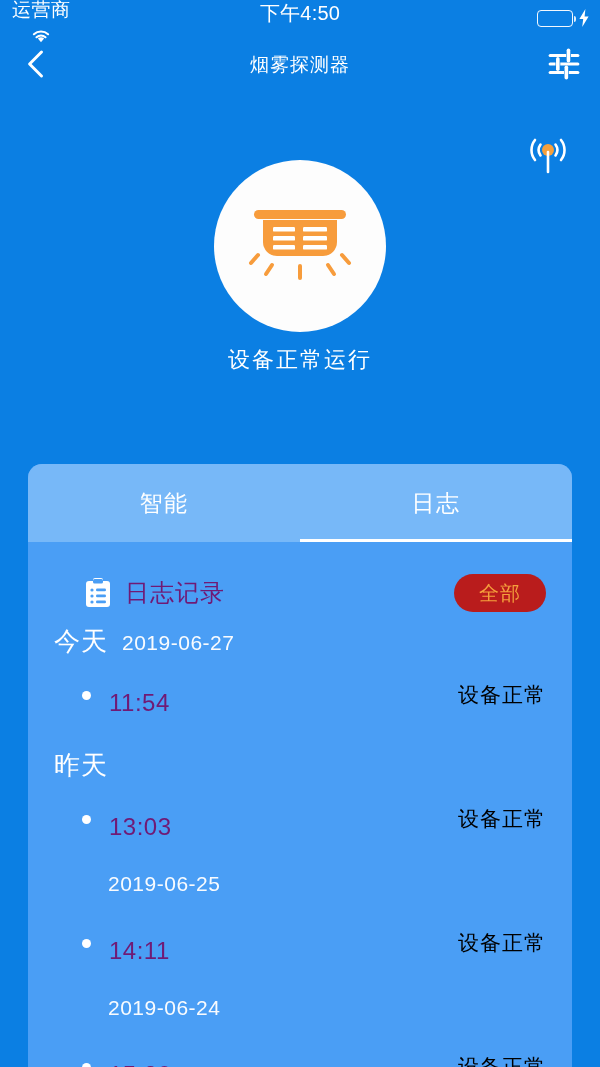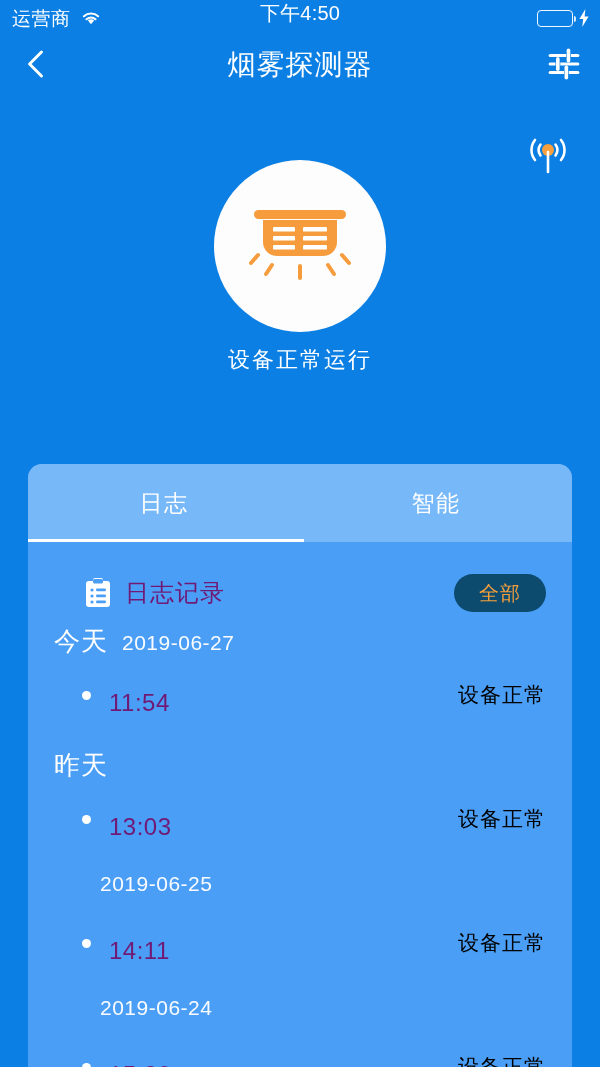--- a/index.html
+++ b/index.html
@@ -19,21 +19,21 @@
 
   
   .statusbar {
     position: absolute; top: 0; left: 0;
     width: 600px; height: 36px;
     display: flex; align-items: center;
     color: #ffffff;
   }
   .sb-left {
     position: absolute; left: 12px; top: 0; height: 36px;
-    display: flex; align-items: center; gap: 9px;
+    display: flex; align-items: center; gap: 9px; flex-direction: column;
   }
   .sb-carrier { font-size: 19px; letter-spacing: .5px; line-height: 1; }
   .wifi-icon { width: 22px; height: 16px; position: relative; display: block; }
   .sb-center {
     position: absolute; left: 0; right: 0; top: 0; height: 36px;
     display: flex; align-items: flex-start; justify-content: center;
     font-size: 20px; letter-spacing: .2px;
   }
   .sb-right {
     position: absolute; right: 10px; top: 0; height: 36px;
@@ -59,21 +59,21 @@
     width: 600px; height: 58px;
   }
   .nav-back {
     position: absolute; left: 14px; top: 8px;
     width: 44px; height: 44px;
     display: flex; align-items: center; justify-content: center;
   }
   .nav-title {
     position: absolute; left: 0; right: 0; top: 0; height: 58px;
     display: flex; align-items: center; justify-content: center;
-    color: #fff; font-size: 28px; letter-spacing: 1px;
+    color: #fff; font-size: 19px; letter-spacing: 1px;
   }
   .nav-settings {
     position: absolute; right: 14px; top: 8px;
     width: 44px; height: 44px;
     display: flex; align-items: center; justify-content: center;
   }
 
   
   .signal-icon {
     position: absolute; right: 28px; top: 132px;
@@ -130,40 +130,40 @@
     margin-top: 20px;
   }
   .clipboard-icon { width: 26px; height: 30px; display: block; flex: none; }
   .log-header-title {
     color: #701a75; font-size: 24px; letter-spacing: 1px;
     margin-left: 14px;
   }
   .filter-pill {
     position: absolute; right: 26px; top: 12px;
     min-width: 92px; height: 38px;
-    background: #0c4a6e; border-radius: 19px;
+    background: #b91c1c; border-radius: 19px;
     display: flex; align-items: center; justify-content: center;
     color: #f5a03c; font-size: 20px; letter-spacing: 1px;
     padding: 0 14px;
   }
 
   .day-row {
     display: flex; align-items: baseline;
     padding-left: 26px;
     height: 44px;
   }
   .day-row.nolabel { padding-left: 68px; }
   .day-label {
     color: #ffffff; font-size: 26px; letter-spacing: 1px;
   }
   .day-date {
     color: #ffffff; font-size: 21px; letter-spacing: .5px;
     margin-left: 14px; opacity: .97;
   }
-  .day-row.nolabel .day-date { margin-left: 4px; }
+  .day-row.nolabel .day-date { margin-left: 12px; }
 
   .entry-row {
     position: relative;
     display: flex; align-items: center;
     height: 54px;
     padding-left: 54px;
     padding-right: 26px;
   }
   .entry-dot {
     width: 9px; height: 9px; border-radius: 50%;
@@ -271,25 +271,25 @@
     </span>
   </div>
 
   <div class="device-status">
     <span>设备正常运行</span>
   </div>
 
   <div class="panel">
 
     <div class="tabs">
+      <div class="tab">
+        <span>智能</span>
+      </div>
       <div class="tab active">
         <span>日志</span>
-      </div>
-      <div class="tab">
-        <span>智能</span>
       </div>
     </div>
 
     <div class="loglist">
 
       <div class="log-header">
         <span class="clipboard-icon">
           <svg viewBox="0 0 26 30" width="26" height="30">
             <rect x="1" y="3" width="24" height="26" rx="3" fill="#ffffff"></rect>
             <rect x="8" y="0" width="10" height="6" rx="2" fill="#ffffff"></rect>

